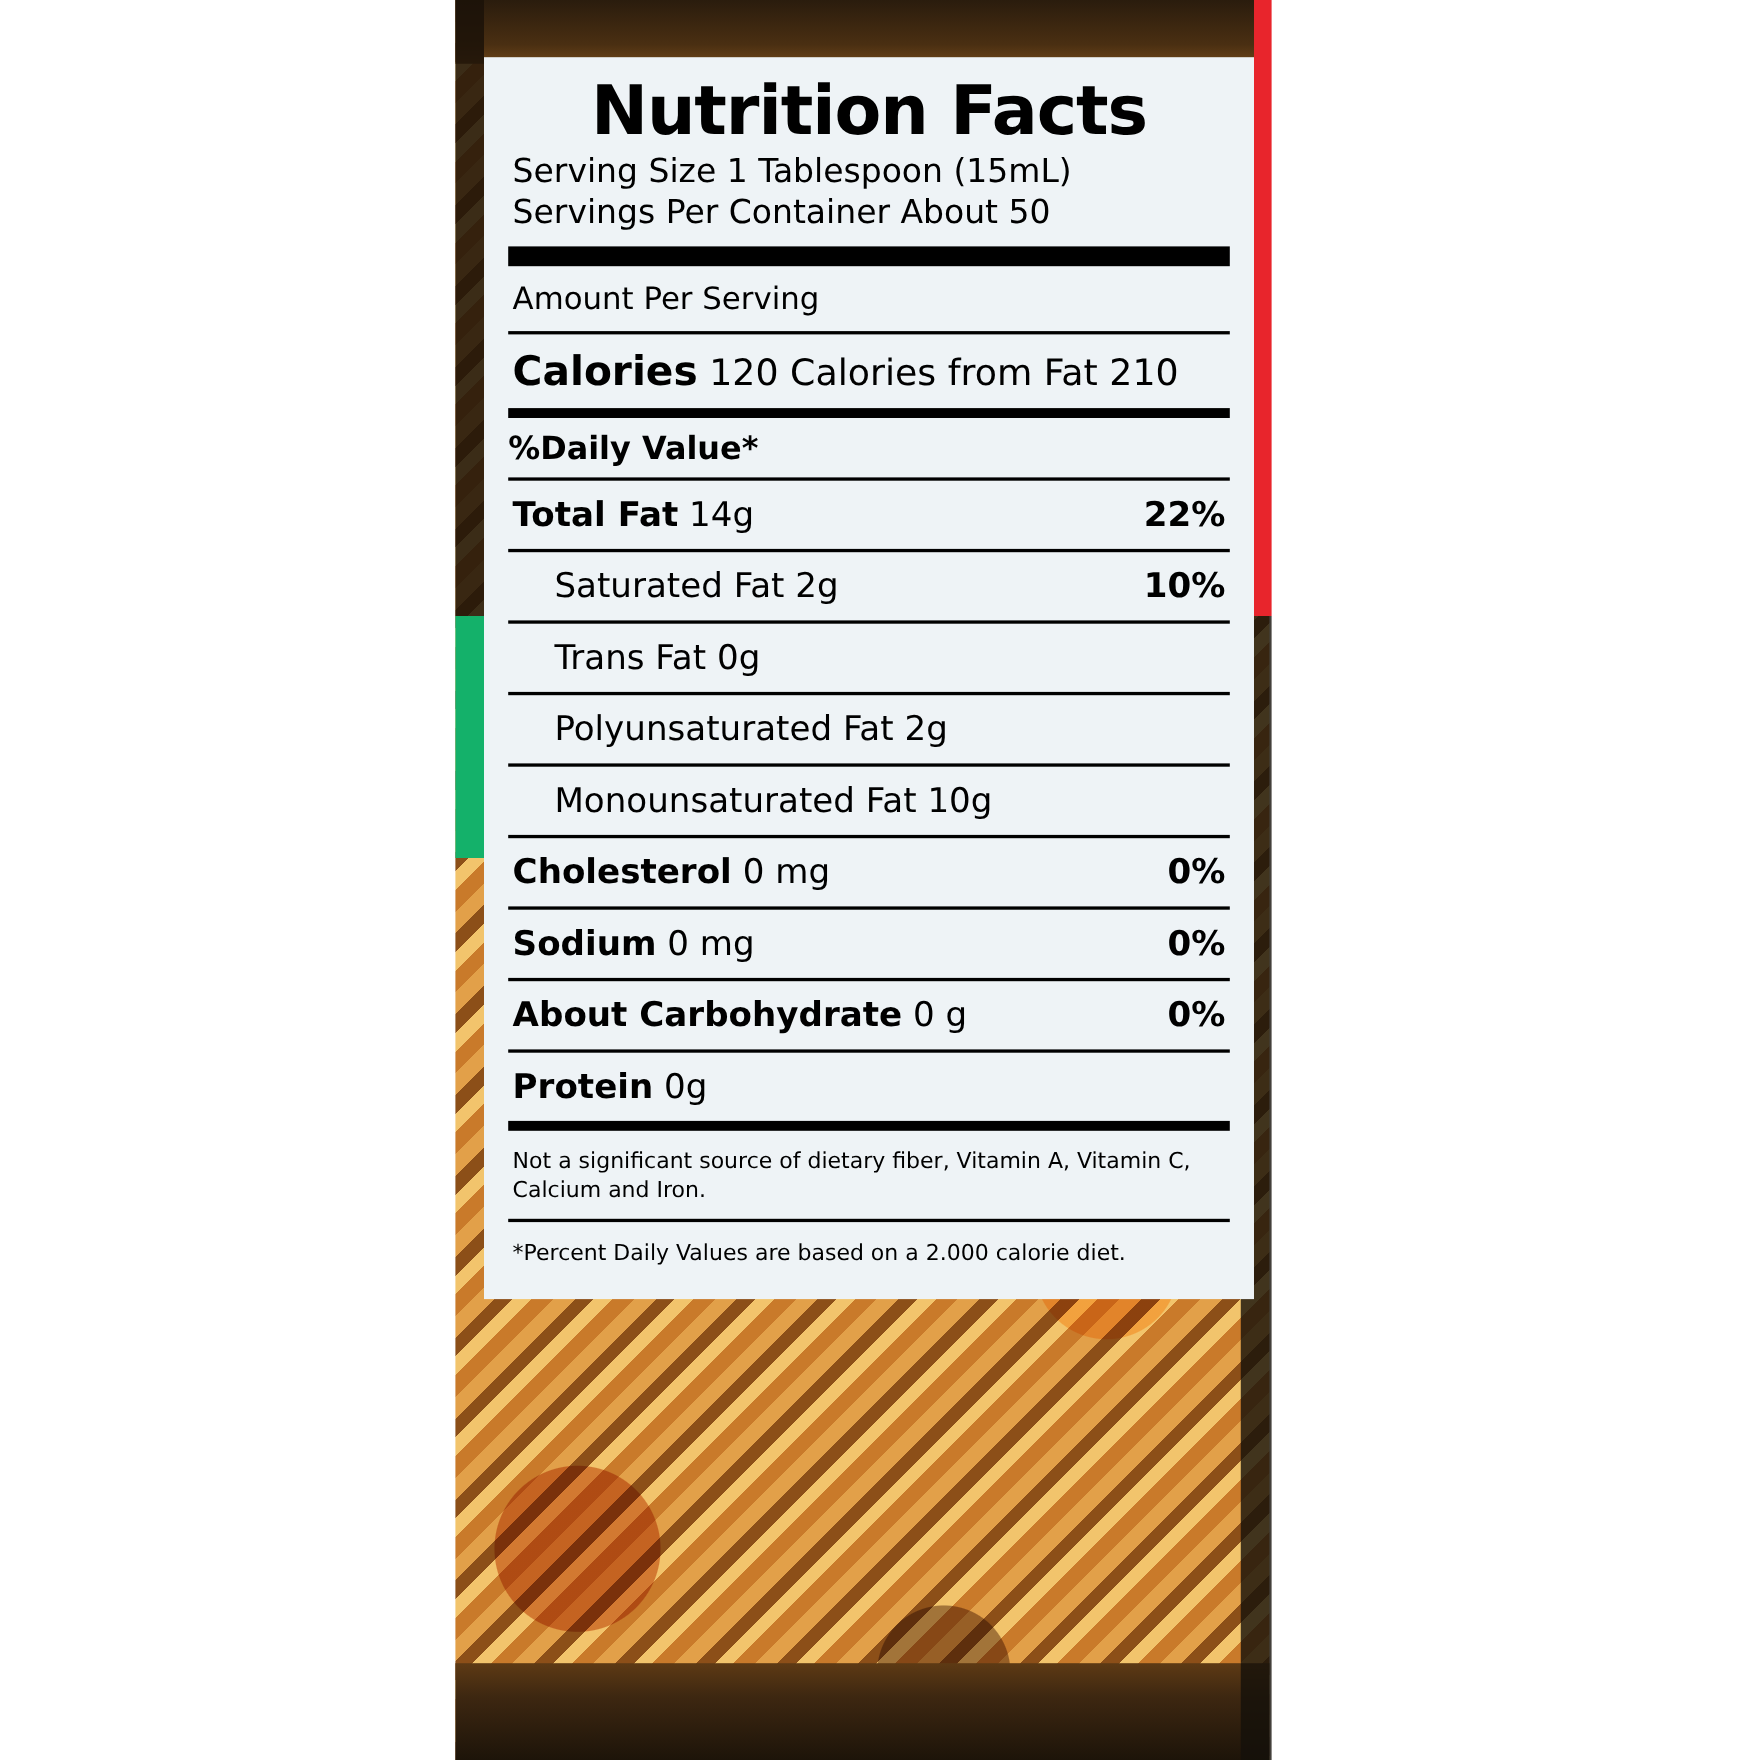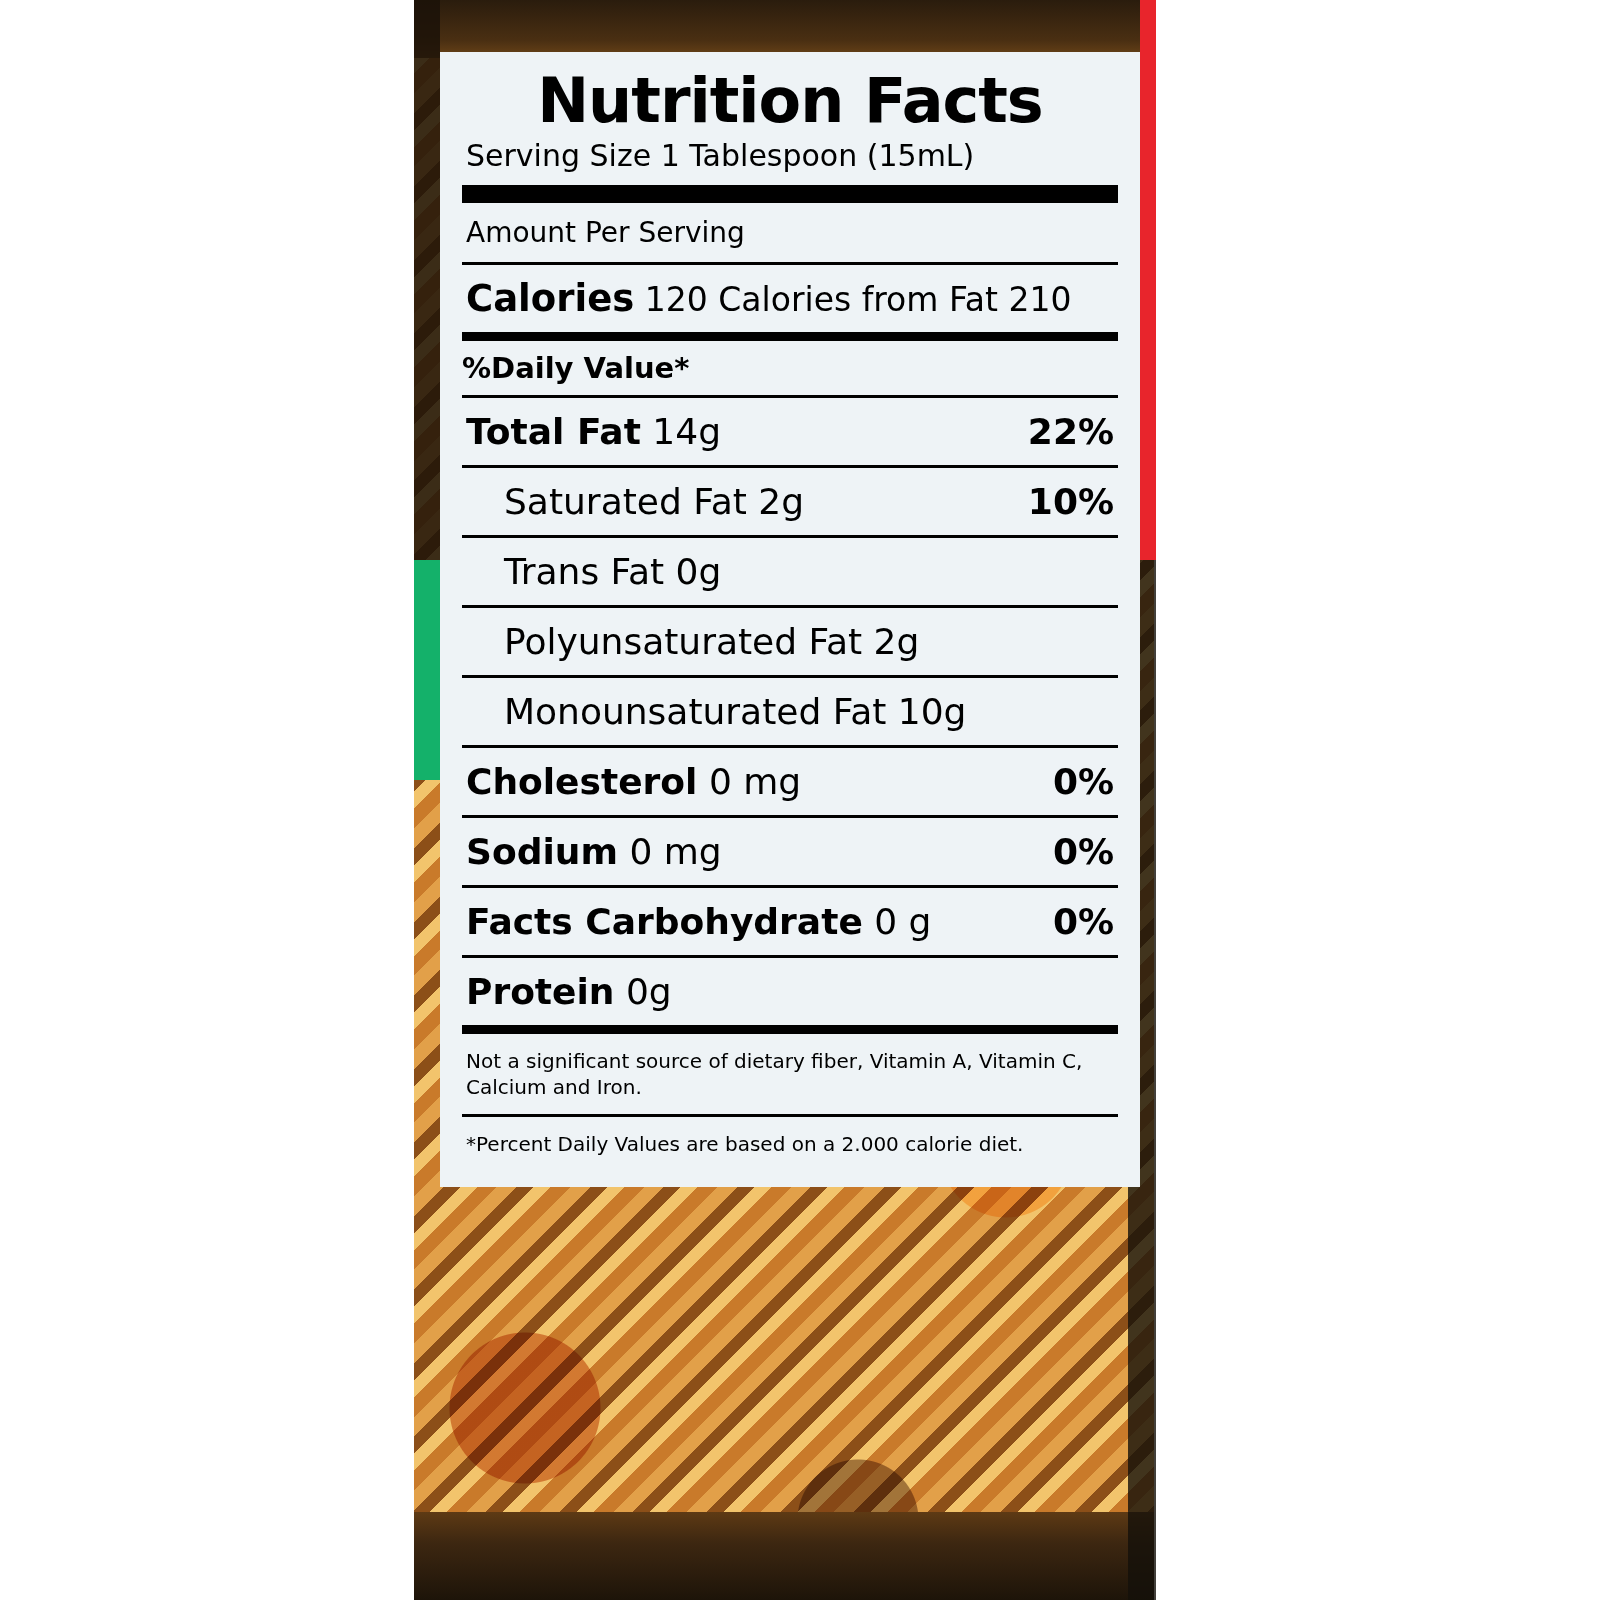--- a/index.html
+++ b/index.html
@@ -142,21 +142,21 @@
   }
   .rule-thin {
     height: 3px;
     background: #000;
   }
 
   .nf-row {
     display: flex;
     align-items: baseline;
     justify-content: space-between;
-    font-size: 36px;
+    font-size: 31px;
     padding: 13px 4px 13px 4px;
   }
   .nf-row .left { white-space: nowrap; }
   .nf-row .right { font-weight: bold; white-space: nowrap; text-align: right; }
 
   .nf-amount {
     font-size: 28px;
     padding: 13px 4px 13px 4px;
   }
 
@@ -195,20 +195,21 @@
   <div class="edge-green"></div>
   <div class="edge-dark-right"></div>
 
   <div id="nutrition-label">
     <div class="nf-inner">
 
       <div class="nf-title">Nutrition Facts</div>
 
       <div class="nf-serving">Serving Size 1 Tablespoon (15mL)</div>
 
+      <div class="nf-serving">Servings Per Container About 50</div>
 
       <div class="rule-thick"></div>
 
       <div class="nf-amount">Amount Per Serving</div>
 
       <div class="rule-thin"></div>
 
       <div class="nf-calories">
         <b>Calories</b>
         <span>120</span>
@@ -279,21 +280,21 @@
         <span class="left">
           <b>Sodium</b>
           <span>0 mg</span>
         </span>
         <span class="right">0%</span>
       </div>
       <div class="rule-thin"></div>
 
       <div class="nf-row">
         <span class="left">
-          <b>Facts Carbohydrate</b>
+          <b>About Carbohydrate</b>
           <span>0 g</span>
         </span>
         <span class="right">0%</span>
       </div>
       <div class="rule-thin"></div>
 
       <div class="nf-row">
         <span class="left">
           <b>Protein</b>
           <span>0g</span>

